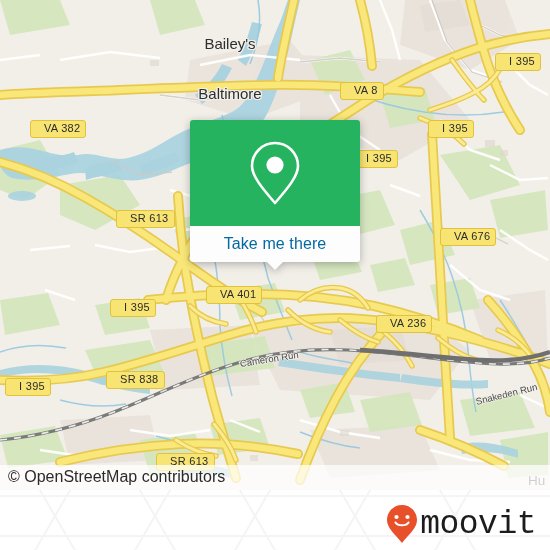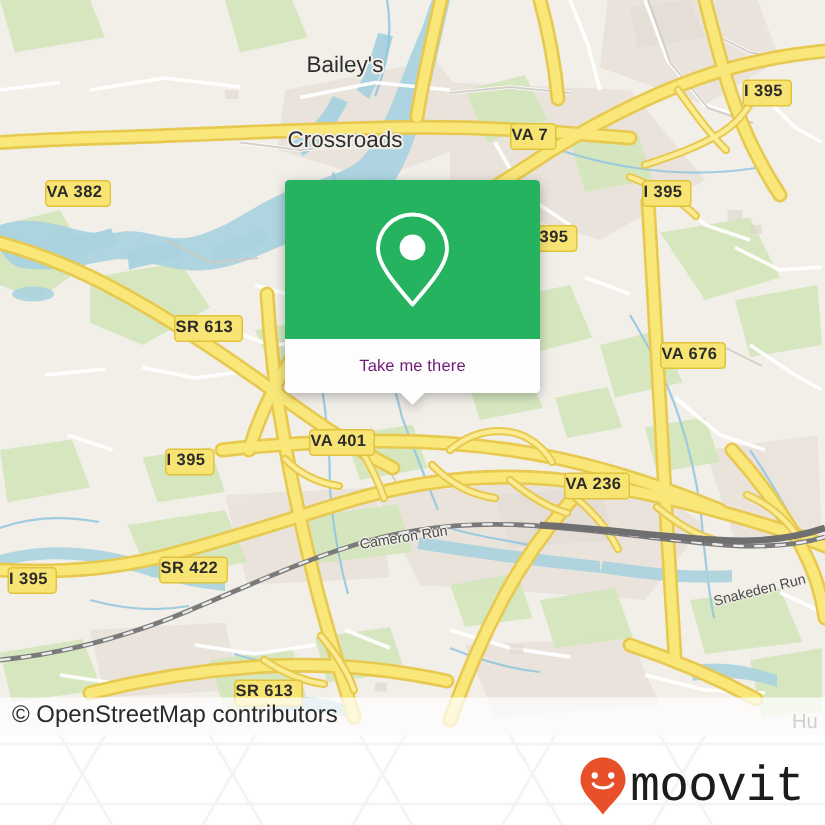--- a/index.html
+++ b/index.html
@@ -47,23 +47,23 @@
   }
 
   
   .shield {
     position: absolute;
     background: #f8e473;
     border: 1.6px solid #e0c33a;
     border-radius: 3px;
     color: #2b2b2b;
     font-size: 11px;
-    font-weight: bold;
-    font-family: "Liberation Sans", sans-serif;
-    padding: 1px 5px 2px 0;
+    font-weight: normal;
+    font-family: "Liberation Sans", sans-serif;
+    padding: 1px 5px 2px 13px;
     line-height: 13px;
     white-space: nowrap;
     letter-spacing: 0.3px;
   }
 
   
   .attribution {
     position: absolute;
     left: 0; bottom: 0;
     width: 100%;
@@ -92,22 +92,22 @@
   .card-body {
     background: #fdfdfd;
     border-radius: 0 0 3px 3px;
     height: 36px;
     display: flex;
     align-items: center;
     justify-content: center;
     position: relative;
   }
   .card-body-label {
-    font-size: 11px;
-    color: #701a75;
+    font-size: 16px;
+    color: #0369a1;
     font-family: "Liberation Sans", sans-serif;
     letter-spacing: 0.1px;
   }
   .card-tail {
     position: absolute;
     left: 50%;
     transform: translateX(-50%);
     bottom: -8px;
     width: 0; height: 0;
     border-left: 9px solid transparent;
@@ -386,46 +386,46 @@
         <rect x="485" y="140" width="10" height="7"></rect>
         <rect x="500" y="150" width="8" height="6"></rect>
         <rect x="150" y="60" width="9" height="6"></rect>
         <rect x="340" y="430" width="9" height="6"></rect>
         <rect x="250" y="455" width="8" height="6"></rect>
       </g>
     </svg>
 
     <div class="place-label place-city" style="left:170px; top:2px; width:120px;">
       <div>Bailey's</div>
-      <div>Crossroads</div>
+      <div>Baltimore</div>
     </div>
 
     <div class="place-label place-suburb" style="left:288px; top:468px; width:60px;">
       
       
     </div>
 
     <div class="place-label place-suburb" style="left:528px; top:443px; width:40px; text-align:left;">
       <div>Hu</div>
     </div>
 
     <div class="water-label" style="left:240px; top:358px; transform:rotate(-9deg); transform-origin:left center;">Cameron Run</div>
     <div class="water-label" style="left:476px; top:396px; transform:rotate(-14deg); transform-origin:left center;">Snakeden Run</div>
 
     <div class="shield" style="left:495px; top:53px;">I 395</div>
-    <div class="shield" style="left:340px; top:82px;">VA 7</div>
+    <div class="shield" style="left:340px; top:82px;">VA 8</div>
     <div class="shield" style="left:30px;  top:120px;">VA 382</div>
     <div class="shield" style="left:428px; top:120px;">I 395</div>
     <div class="shield" style="left:116px; top:210px;">SR 613</div>
     <div class="shield" style="left:352px; top:150px;">I 395</div>
     <div class="shield" style="left:440px; top:228px;">VA 676</div>
     <div class="shield" style="left:206px; top:286px;">VA 401</div>
     <div class="shield" style="left:110px; top:299px;">I 395</div>
     <div class="shield" style="left:376px; top:315px;">VA 236</div>
-    <div class="shield" style="left:106px; top:371px;">SR 422</div>
+    <div class="shield" style="left:106px; top:371px;">SR 838</div>
     <div class="shield" style="left:5px;   top:378px;">I 395</div>
     <div class="shield" style="left:156px; top:453px;">SR 613</div>
 
     <div class="attribution">© OpenStreetMap contributors</div>
   </div>
 
   <div class="card">
     <div class="card-head">
       <svg width="54" height="66" viewBox="0 0 54 66">
         <path d="M27 3 C14.3 3 4 13.3 4 26 C4 36 14 48 27 63 C40 48 50 36 50 26 C50 13.3 39.7 3 27 3 Z" fill="none" stroke="#ffffff" stroke-width="2.6" stroke-linejoin="round"></path>

